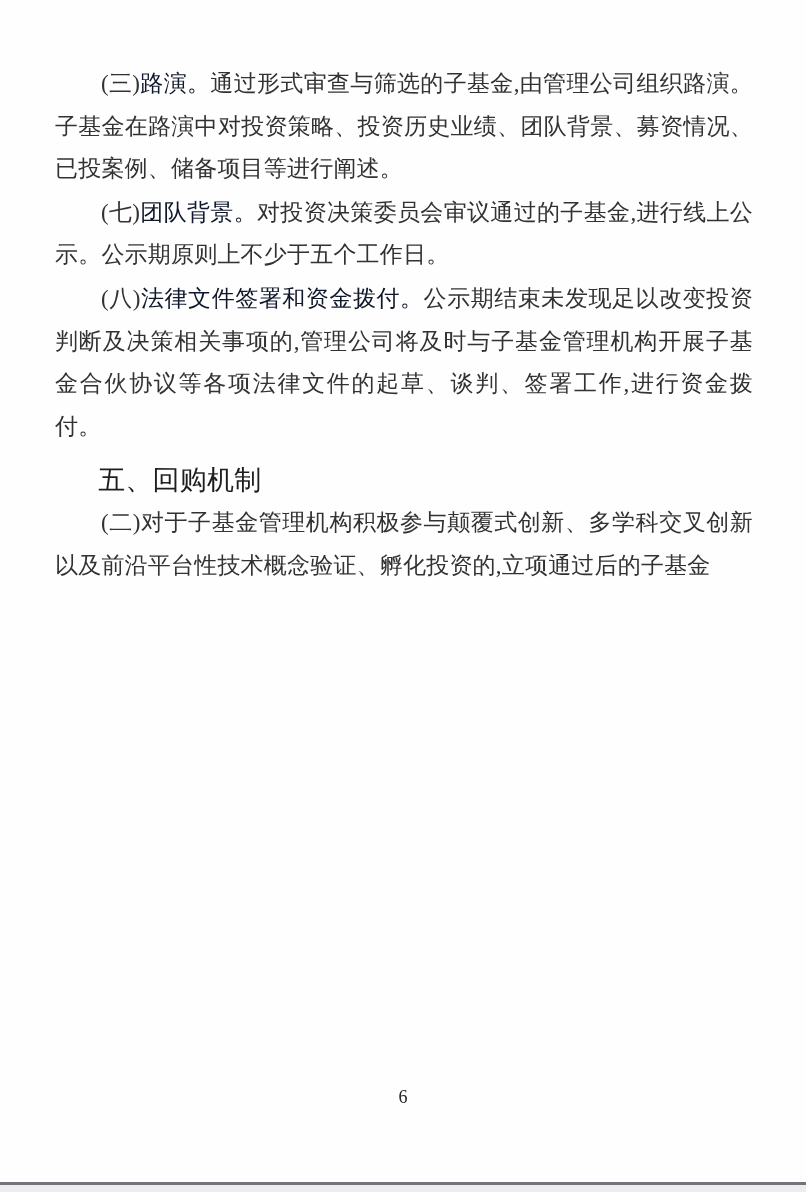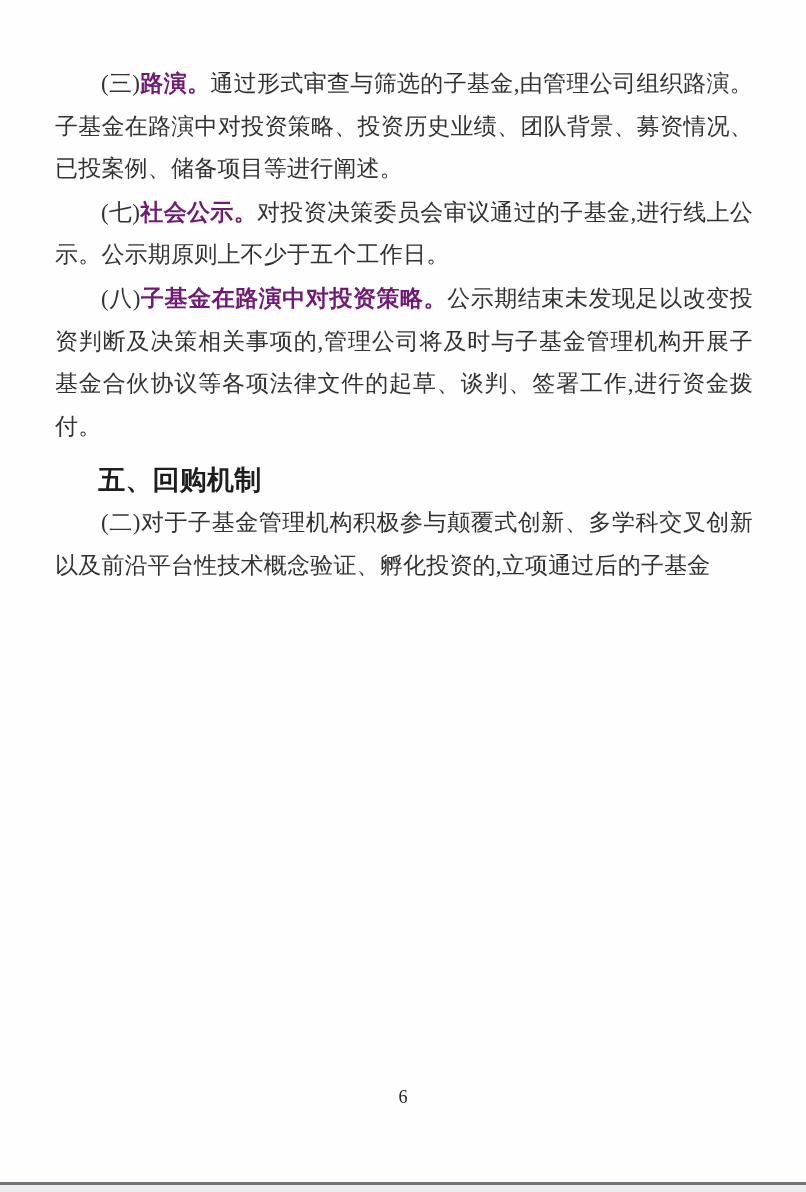--- a/index.html
+++ b/index.html
@@ -30,31 +30,31 @@
     color: #323232;
     text-align: justify;
     letter-spacing: 0.2px;
   }
   p.para {
     margin: 0;
     padding: 0;
     text-indent: 2em;
   }
   .term {
-    font-weight: 700;
+    font-weight: 400;
     font-family: "Liberation Sans", "DejaVu Sans", sans-serif;
-    color: #701a75;
+    color: #0f172a;
   }
   h2.section-heading {
     margin: 11px 0 0 0;
     padding: 0;
     text-indent: 1.6em;
     font-size: 27px;
     line-height: 42.6px;
-    font-weight: 700;
+    font-weight: 400;
     font-family: "Liberation Sans", "DejaVu Sans", sans-serif;
     color: #1e1e1e;
     text-align: left;
   }
   .page-footer {
     position: absolute;
     left: 0;
     top: 1086px;
     width: 100%;
     text-align: center;
@@ -74,23 +74,23 @@
 <body>
 
 <div class="sheet">
   <div class="text-col">
 
     <p class="para"><span class="prefix">(三)</span><span class="term">路演。</span><span class="body-text">通过形式审查与筛选的子基金,由管理公司组织路演。子基金在路演中对投资策略、投资历史业绩、团队背景、募资情况、已投案例、储备项目等进行阐述。</span></p>
 
 
 
 
-    <p class="para"><span class="prefix">(七)</span><span class="term">社会公示。</span><span class="body-text">对投资决策委员会审议通过的子基金,进行线上公示。公示期原则上不少于五个工作日。</span></p>
+    <p class="para"><span class="prefix">(七)</span><span class="term">团队背景。</span><span class="body-text">对投资决策委员会审议通过的子基金,进行线上公示。公示期原则上不少于五个工作日。</span></p>
 
-    <p class="para"><span class="prefix">(八)</span><span class="term">子基金在路演中对投资策略。</span><span class="body-text">公示期结束未发现足以改变投资判断及决策相关事项的,管理公司将及时与子基金管理机构开展子基金合伙协议等各项法律文件的起草、谈判、签署工作,进行资金拨付。</span></p>
+    <p class="para"><span class="prefix">(八)</span><span class="term">法律文件签署和资金拨付。</span><span class="body-text">公示期结束未发现足以改变投资判断及决策相关事项的,管理公司将及时与子基金管理机构开展子基金合伙协议等各项法律文件的起草、谈判、签署工作,进行资金拨付。</span></p>
 
     <h2 class="section-heading">五、回购机制</h2>
 
 
     <p class="para"><span class="prefix">(二)</span><span class="body-text">对于子基金管理机构积极参与颠覆式创新、多学科交叉创新以及前沿平台性技术概念验证、孵化投资的,立项通过后的子基金</span></p>
 
   </div>
 
   <div class="page-footer">6</div>
 </div>

